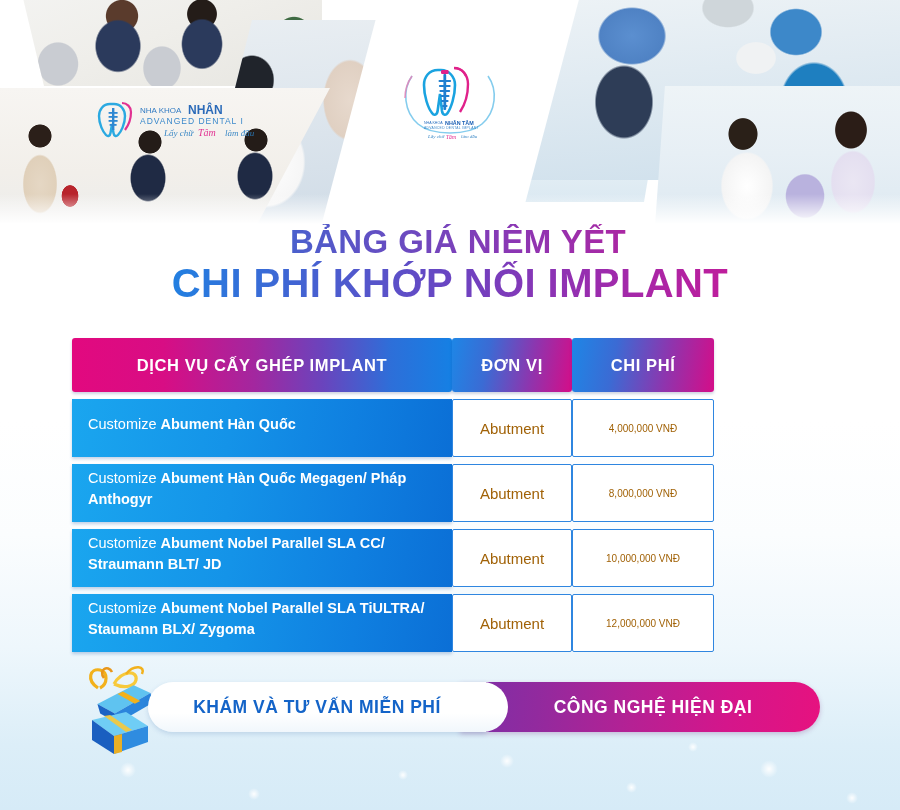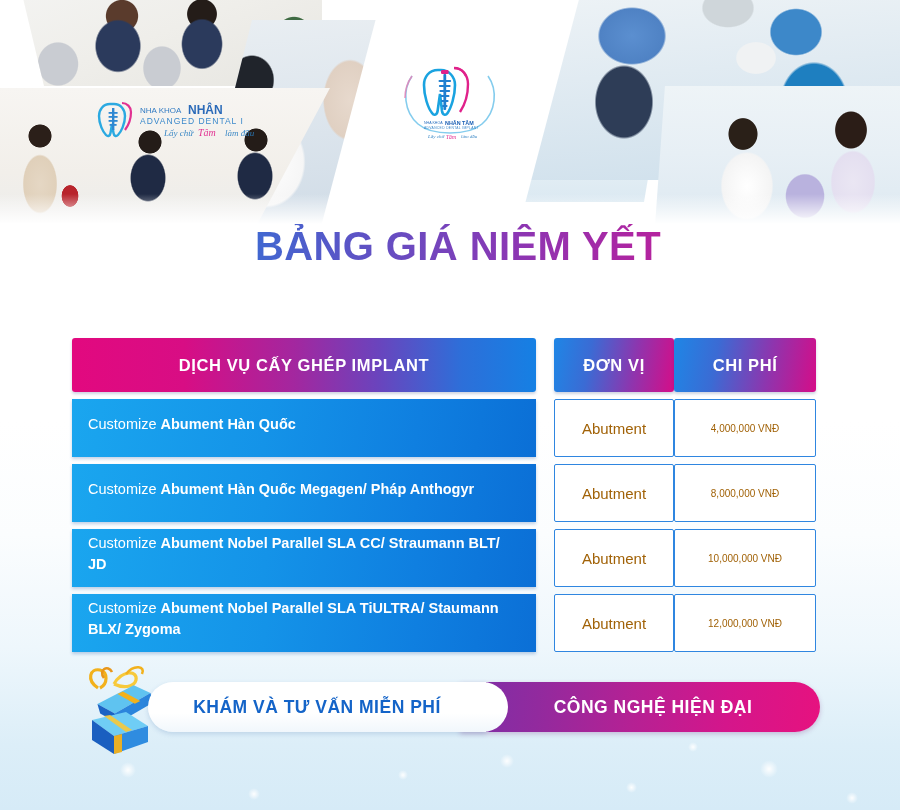--- a/index.html
+++ b/index.html
@@ -128,41 +128,41 @@
   .title-line {
     font-weight: bold;
     letter-spacing: .4px;
     line-height: 1.12;
     background-clip: text;
     -webkit-background-clip: text;
     color: transparent;
     -webkit-text-fill-color: transparent;
   }
   .title-1 {
-    font-size: 40px;
+    font-size: 33px;
     background-image: linear-gradient(95deg,
         #0e8fe8 0%, #2f74d8 20%, #5b54c6 38%,
         #8a37b4 56%, #b3239f 72%, #d8168c 88%, #e6127f 100%);
     margin-left: 16px;
   }
   .title-2 {
     font-size: 40px;
     background-image: linear-gradient(95deg,
         #0ea5ef 0%, #1b86e4 16%, #3f66d4 32%,
         #6a45c2 50%, #9a2cae 66%, #c21c9a 82%, #de1289 100%);
   }
 
   
   .table {
     position: absolute; left: 72px; top: 338px;
     width: 754px;
   }
   .trow { display: flex; align-items: stretch; margin-bottom: 7px; }
-  .c1 { width: 464px; }
-  .c2 { width: 120px; margin-left: 18px; }
+  .c1 { width: 380px; }
+  .c2 { width: 120px; margin-left: 0; }
   .c3 { width: 142px; margin-left: 0; }
 
   
   .hdr { margin-bottom: 7px; }
   .hcell {
     display: flex; align-items: center; justify-content: center;
     height: 54px;
     color: #ffffff;
     font-weight: bold;
     font-size: 16.5px;
@@ -320,20 +320,21 @@
     <text x="47" y="70.6" font-family="Liberation Sans, sans-serif" font-size="5.4" font-weight="bold" fill="#1a5fb4">NHÂN TÂM</text>
     <text x="26" y="75.4" font-family="Liberation Sans, sans-serif" font-size="3.3" fill="#3b86c9" letter-spacing=".35">ADVANCED DENTAL IMPLANT</text>
     <text x="30" y="84" font-family="Liberation Serif, serif" font-size="5" font-style="italic" fill="#3585c4">Lấy chữ</text>
     <text x="48" y="84.6" font-family="Liberation Serif, serif" font-size="5.6" font-style="italic" fill="#e0218a">Tâm</text>
     <text x="63" y="84" font-family="Liberation Serif, serif" font-size="5" font-style="italic" fill="#3585c4">làm đầu</text>
   </svg>
 </div>
 
 <div class="title-block">
   <div class="title-line title-1">BẢNG GIÁ NIÊM YẾT</div>
+  <div class="title-line title-2">CHI PHÍ KHỚP NỐI IMPLANT</div>
 </div>
 
 <div class="table">
 
   <div class="trow hdr">
     <div class="hcell c1">DỊCH VỤ CẤY GHÉP IMPLANT</div>
     <div class="hcell c2">ĐƠN VỊ</div>
     <div class="hcell c3">CHI PHÍ</div>
   </div>
 

